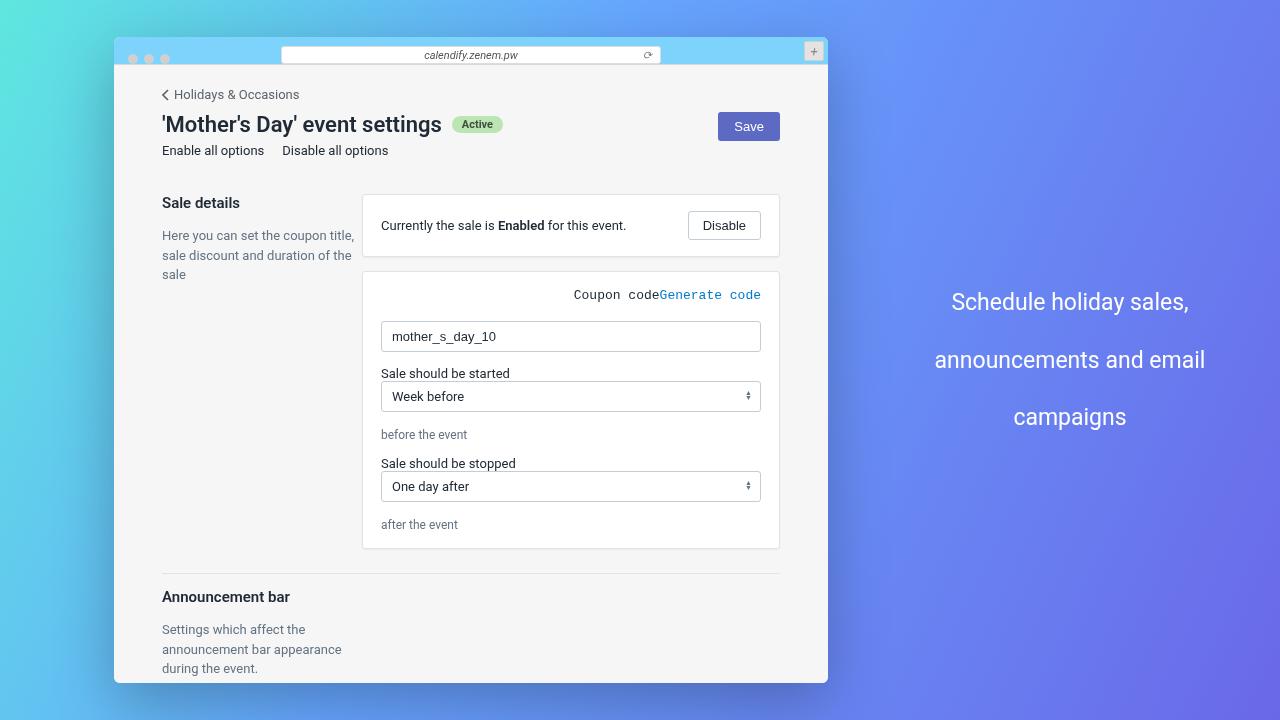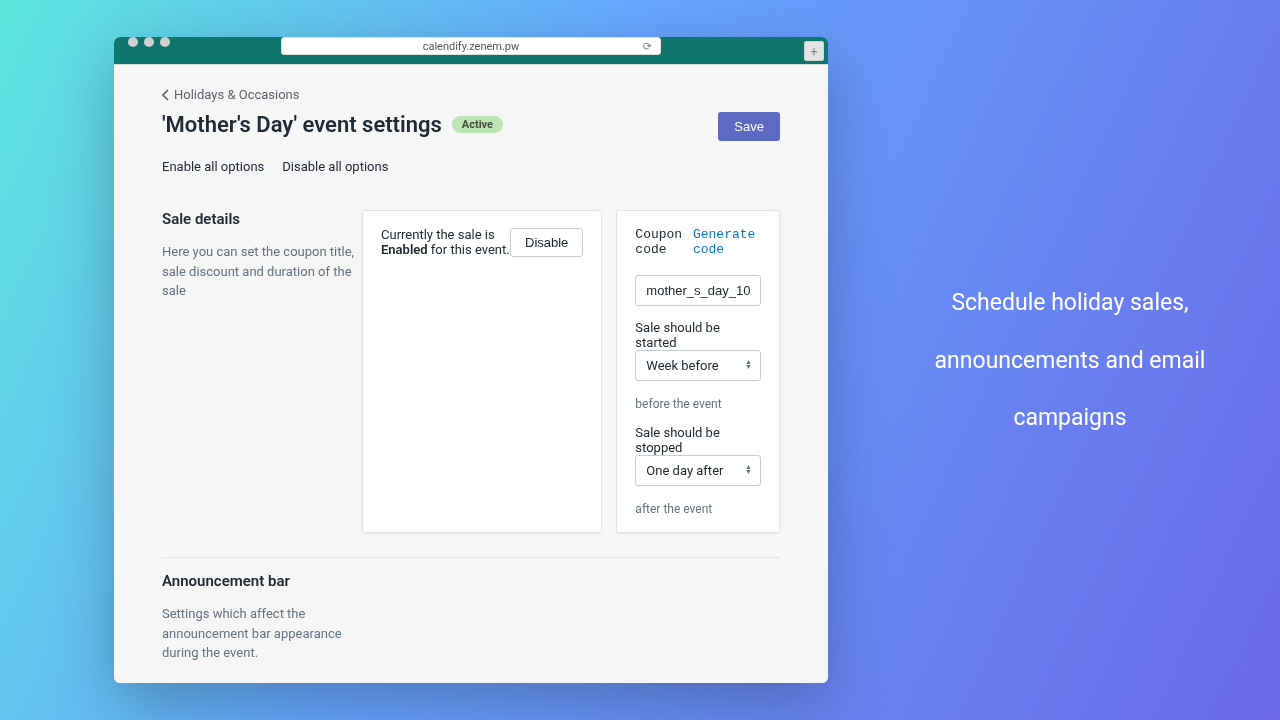--- a/index.html
+++ b/index.html
@@ -15,60 +15,60 @@
   line-height: 2.5; text-align: center;
 }
 .browser {
   position: absolute; left: 114px; top: 37px;
   width: 714px; height: 646px;
   background: #f6f6f7; border-radius: 6px;
   box-shadow: 0 20px 60px rgba(0,0,0,0.25);
   overflow: hidden; display: flex; flex-direction: column;
 }
 .chrome-bar {
-  height: 28px; background: #0f766e;
+  height: 28px; background: #7dd3fc;
   border-bottom: 1px solid #d9d9d9;
-  display: flex; align-items: flex-start; position: relative;
+  display: flex; align-items: flex-end; position: relative; font-style: italic;
 }
 .traffic { display: flex; gap: 6px; padding-left: 14px; }
 .traffic span { width: 10px; height: 10px; border-radius: 50%; background: #cfcfcf; }
 .addr {
   position: absolute; left: 50%; transform: translateX(-50%);
   width: 380px; height: 18px; background: #fff; border: 1px solid #ddd;
   border-radius: 3px; font-size: 11px; color: #555;
   display: flex; align-items: center; justify-content: center; position: absolute;
 }
 .reload { position: absolute; right: 8px; top: 2px; font-size: 11px; color: #777; }
 .newtab {
   position: absolute; right: 4px; top: 4px; width: 20px; height: 20px;
   background: #e3e3e3; border: 1px solid #d0d0d0; border-radius: 2px;
   font-size: 13px; color: #888; display: flex; align-items: center; justify-content: center;
 }
 .app { flex: 1; background: #f6f6f7; overflow-y: auto; padding: 22px 48px 0; }
 .crumb { display: flex; align-items: center; color: #5b636b; font-size: 13px; margin-bottom: 10px; cursor: pointer; }
 .crumb svg { margin-right: 4px; }
-.titlebar { display: flex; justify-content: space-between; align-items: flex-start; margin-bottom: 18px; gap: 36px; }
+.titlebar { display: flex; justify-content: space-between; align-items: flex-start; margin-bottom: 2px; gap: 36px; }
 .title-left { display: flex; align-items: center; gap: 10px; }
 .page-title { font-size: 22px; font-weight: 600; color: #212b36; }
 .badge {
   background: #bbe5b3; color: #414f3e; font-size: 11px;
   padding: 2px 10px; border-radius: 12px; font-weight: 700;
 }
 .save-btn {
   background: #5c6ac4; color: #fff; border: none; border-radius: 3px;
   padding: 7px 16px; font-size: 13px; cursor: pointer;
 }
 .quick-actions { display: flex; gap: 18px; font-size: 13px; color: #212b36; margin-bottom: 22px; }
 .quick-actions span { cursor: pointer; }
 .section { display: flex; padding: 14px 0 24px; border-bottom: 1px solid #e3e3e3; }
 .section:last-child { border-bottom: none; }
 .section-left { width: 200px; flex-shrink: 0; }
 .section-title { font-size: 15px; font-weight: 600; color: #212b36; margin-bottom: 14px; }
 .section-desc { font-size: 13px; color: #637381; line-height: 1.5; }
-.section-right { flex: 1; display: flex; flex-direction: row; gap: 14px; }
+.section-right { flex: 1; display: flex; flex-direction: column; gap: 14px; }
 .card {
   background: #fff; border: 1px solid #dfe3e8; border-radius: 3px;
   box-shadow: 0 1px 2px rgba(0,0,0,0.05); padding: 16px 18px;
 }
 .status-row { display: flex; justify-content: space-between; align-items: center; }
 .status-text { font-size: 13px; color: #212b36; }
 .status-text b { font-weight: 600; }
 .btn {
   background: #fff; border: 1px solid #c4cdd5; border-radius: 3px;
   padding: 6px 14px; font-size: 13px; color: #212b36; cursor: pointer;

